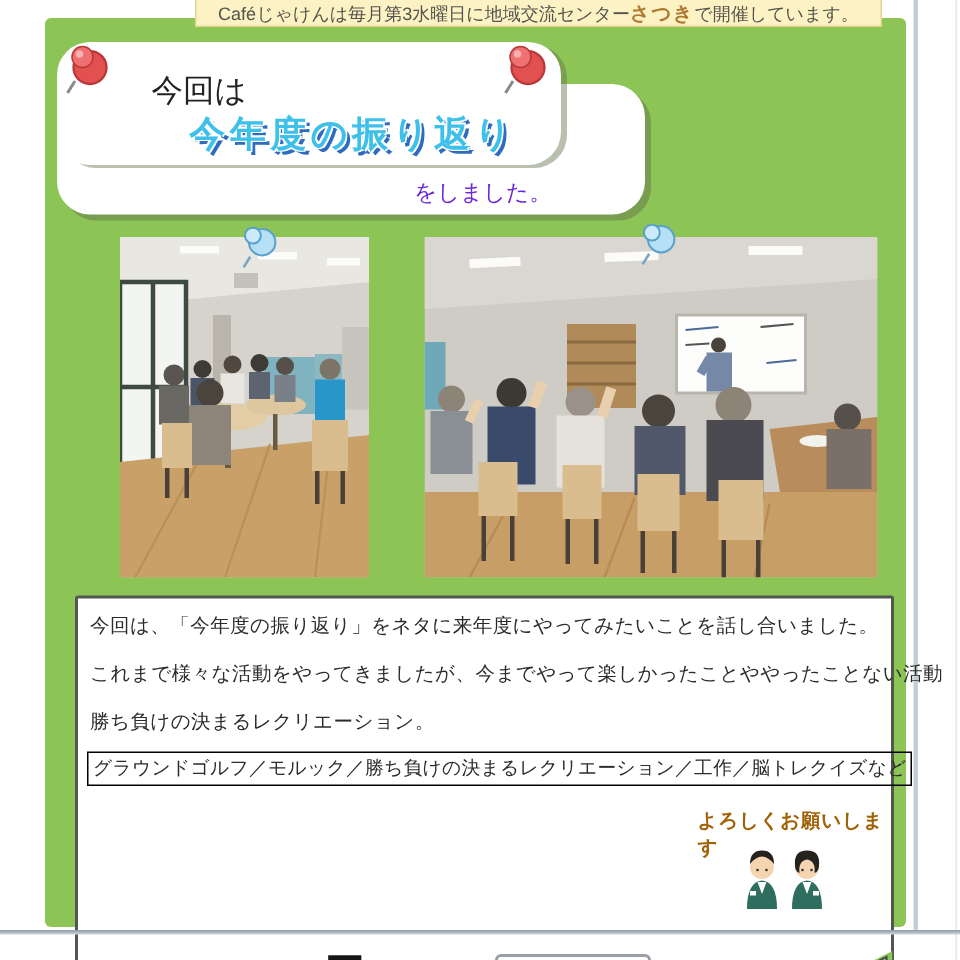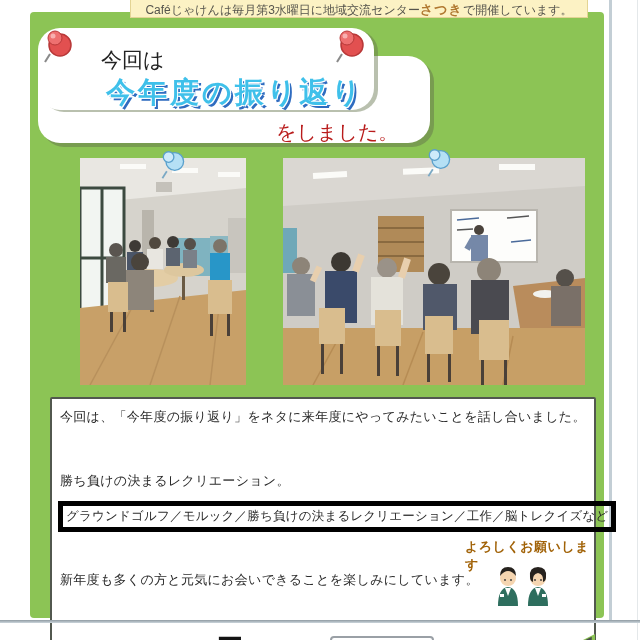--- a/index.html
+++ b/index.html
@@ -17,37 +17,37 @@
             text-align:center; }
   .banner-text { display:inline-block; margin-top:-6px; font-size:12px; color:#55544c; white-space:nowrap; }
   .banner-text .hl { color:#b07830; font-weight:bold; font-size:13px; letter-spacing:1px; }
 
   .bubble-b { position:absolute; left:38px; top:56px; width:392px; height:87px; background:#ffffff;
               border-radius:22px; box-shadow:4px 4px 0 rgba(100,115,75,.5); }
   .bubble-a { position:absolute; left:38px; top:28px; width:336px; height:82px; background:#ffffff;
               border-radius:22px; box-shadow:4px 2px 0 rgba(100,115,75,.45); }
   .bubble-intro  { position:absolute; left:76px; top:46px; font-size:21px; color:#222;margin-left:25px; }
   .bubble-title  { position:absolute; left:45px; top:73px; width:380px; text-align:center;
-                   font-size:29px; font-weight:bold; letter-spacing:3px; color:#3fc0ea;
+                   font-size:24px; font-weight:bold; letter-spacing:3px; color:#3fc0ea;
                    text-shadow:-1px -1px 0 #fff,1px -1px 0 #fff,-1px 1px 0 #fff,1px 1px 0 #fff,
                                3px 3px 0 #2f6cc0; }
-  .bubble-suffix { position:absolute; left:276px; top:119px; font-size:20px; color:#b91c1c; }
+  .bubble-suffix { position:absolute; left:276px; top:119px; font-size:15px; color:#6d28d9; }
 
   .pin { position:absolute; }
 
   .photo { position:absolute; top:158px; height:227px; overflow:hidden; }
   .photo-left  { left:80px;  width:166px; }
   .photo-right { left:283px; width:302px; }
 
   .article-box { position:absolute; left:50px; top:397px; width:546px; height:262px;
                  background:#ffffff; border:2px solid #52584f; border-radius:2px; }
   .aline { position:absolute; left:8px; font-size:13px; color:#2b2b2b; white-space:nowrap; letter-spacing:.3px; }
   .l1 { top:9px; } .l2 { top:41px; } .l3 { top:73px; }
   .activity { position:absolute; left:6px; top:102px; font-size:12.5px; color:#2b2b2b;
-              border:5px solid #000000; padding:2px 3px; white-space:nowrap; letter-spacing:.2px; }
+              border:1px solid #000000; padding:2px 3px; white-space:nowrap; letter-spacing:.2px; }
   .l5 { top:138px; } .l6 { top:172px; }
   .thanks { position:absolute; left:413px; top:139px; font-size:13px; font-weight:bold; color:#a16207;
             letter-spacing:.5px; }
   .people-svg { position:absolute; left:440px; top:155px; }
   .fold { position:absolute; right:-1px; bottom:-1px; }
 
   .divider { position:absolute; left:0; top:620px; width:640px; height:3px;
              background:linear-gradient(#8f9aa2,#ccd6dc); }
 
   .footer-date { position:absolute; left:178px; top:627px; font-size:40px; font-weight:900;
@@ -195,23 +195,23 @@
     <circle cx="12" cy="10" r="6" fill="#cdeafa" stroke="#5aa0cc" stroke-width="1.5"></circle>
   </svg>
   <svg class="pin" style="left:424px;top:146px" width="30" height="34" viewBox="0 0 34 38">
     <line x1="10" y1="26" x2="5" y2="34" stroke="#7aa8c4" stroke-width="2"></line>
     <circle cx="19" cy="15" r="10" fill="#b5e0f5" stroke="#5aa0cc" stroke-width="1.5"></circle>
     <circle cx="12" cy="10" r="6" fill="#cdeafa" stroke="#5aa0cc" stroke-width="1.5"></circle>
   </svg>
 
   <div class="article-box">
     <div class="aline l1">今回は、「今年度の振り返り」をネタに来年度にやってみたいことを話し合いました。</div>
+    <div class="aline l2">これまで様々な活動をやってきましたが、今までやって楽しかったことややったことない活動</div>
     <div class="aline l3">勝ち負けの決まるレクリエーション。</div>
     <div class="activity">グラウンドゴルフ／モルック／勝ち負けの決まるレクリエーション／工作／脳トレクイズなど</div>
-    <div class="aline l6">新年度も多くの方と元気にお会いできることを楽しみにしています。</div>
     <div class="thanks">よろしくお願いします</div>
 
     <svg class="people-svg" width="62" height="52" viewBox="0 0 62 52">
       <path d="M6 52 Q6 34 16 33 Q26 34 26 52 Z" fill="#2e6e5e"></path>
       <polygon points="13,34 19,34 16,42" fill="#ffffff"></polygon>
       <rect x="8" y="40" width="4" height="3" fill="#fff"></rect>
       <circle cx="16" cy="24" r="8" fill="#f5d5b0"></circle>
       <path d="M8 22 Q8 13 16 13 Q24 13 24 22 Q20 17 16 17 Q12 17 8 22 Z" fill="#26221e"></path>
       <circle cx="13" cy="26" r="0.9" fill="#333"></circle>
         <circle cx="19" cy="26" r="0.9" fill="#333"></circle>

